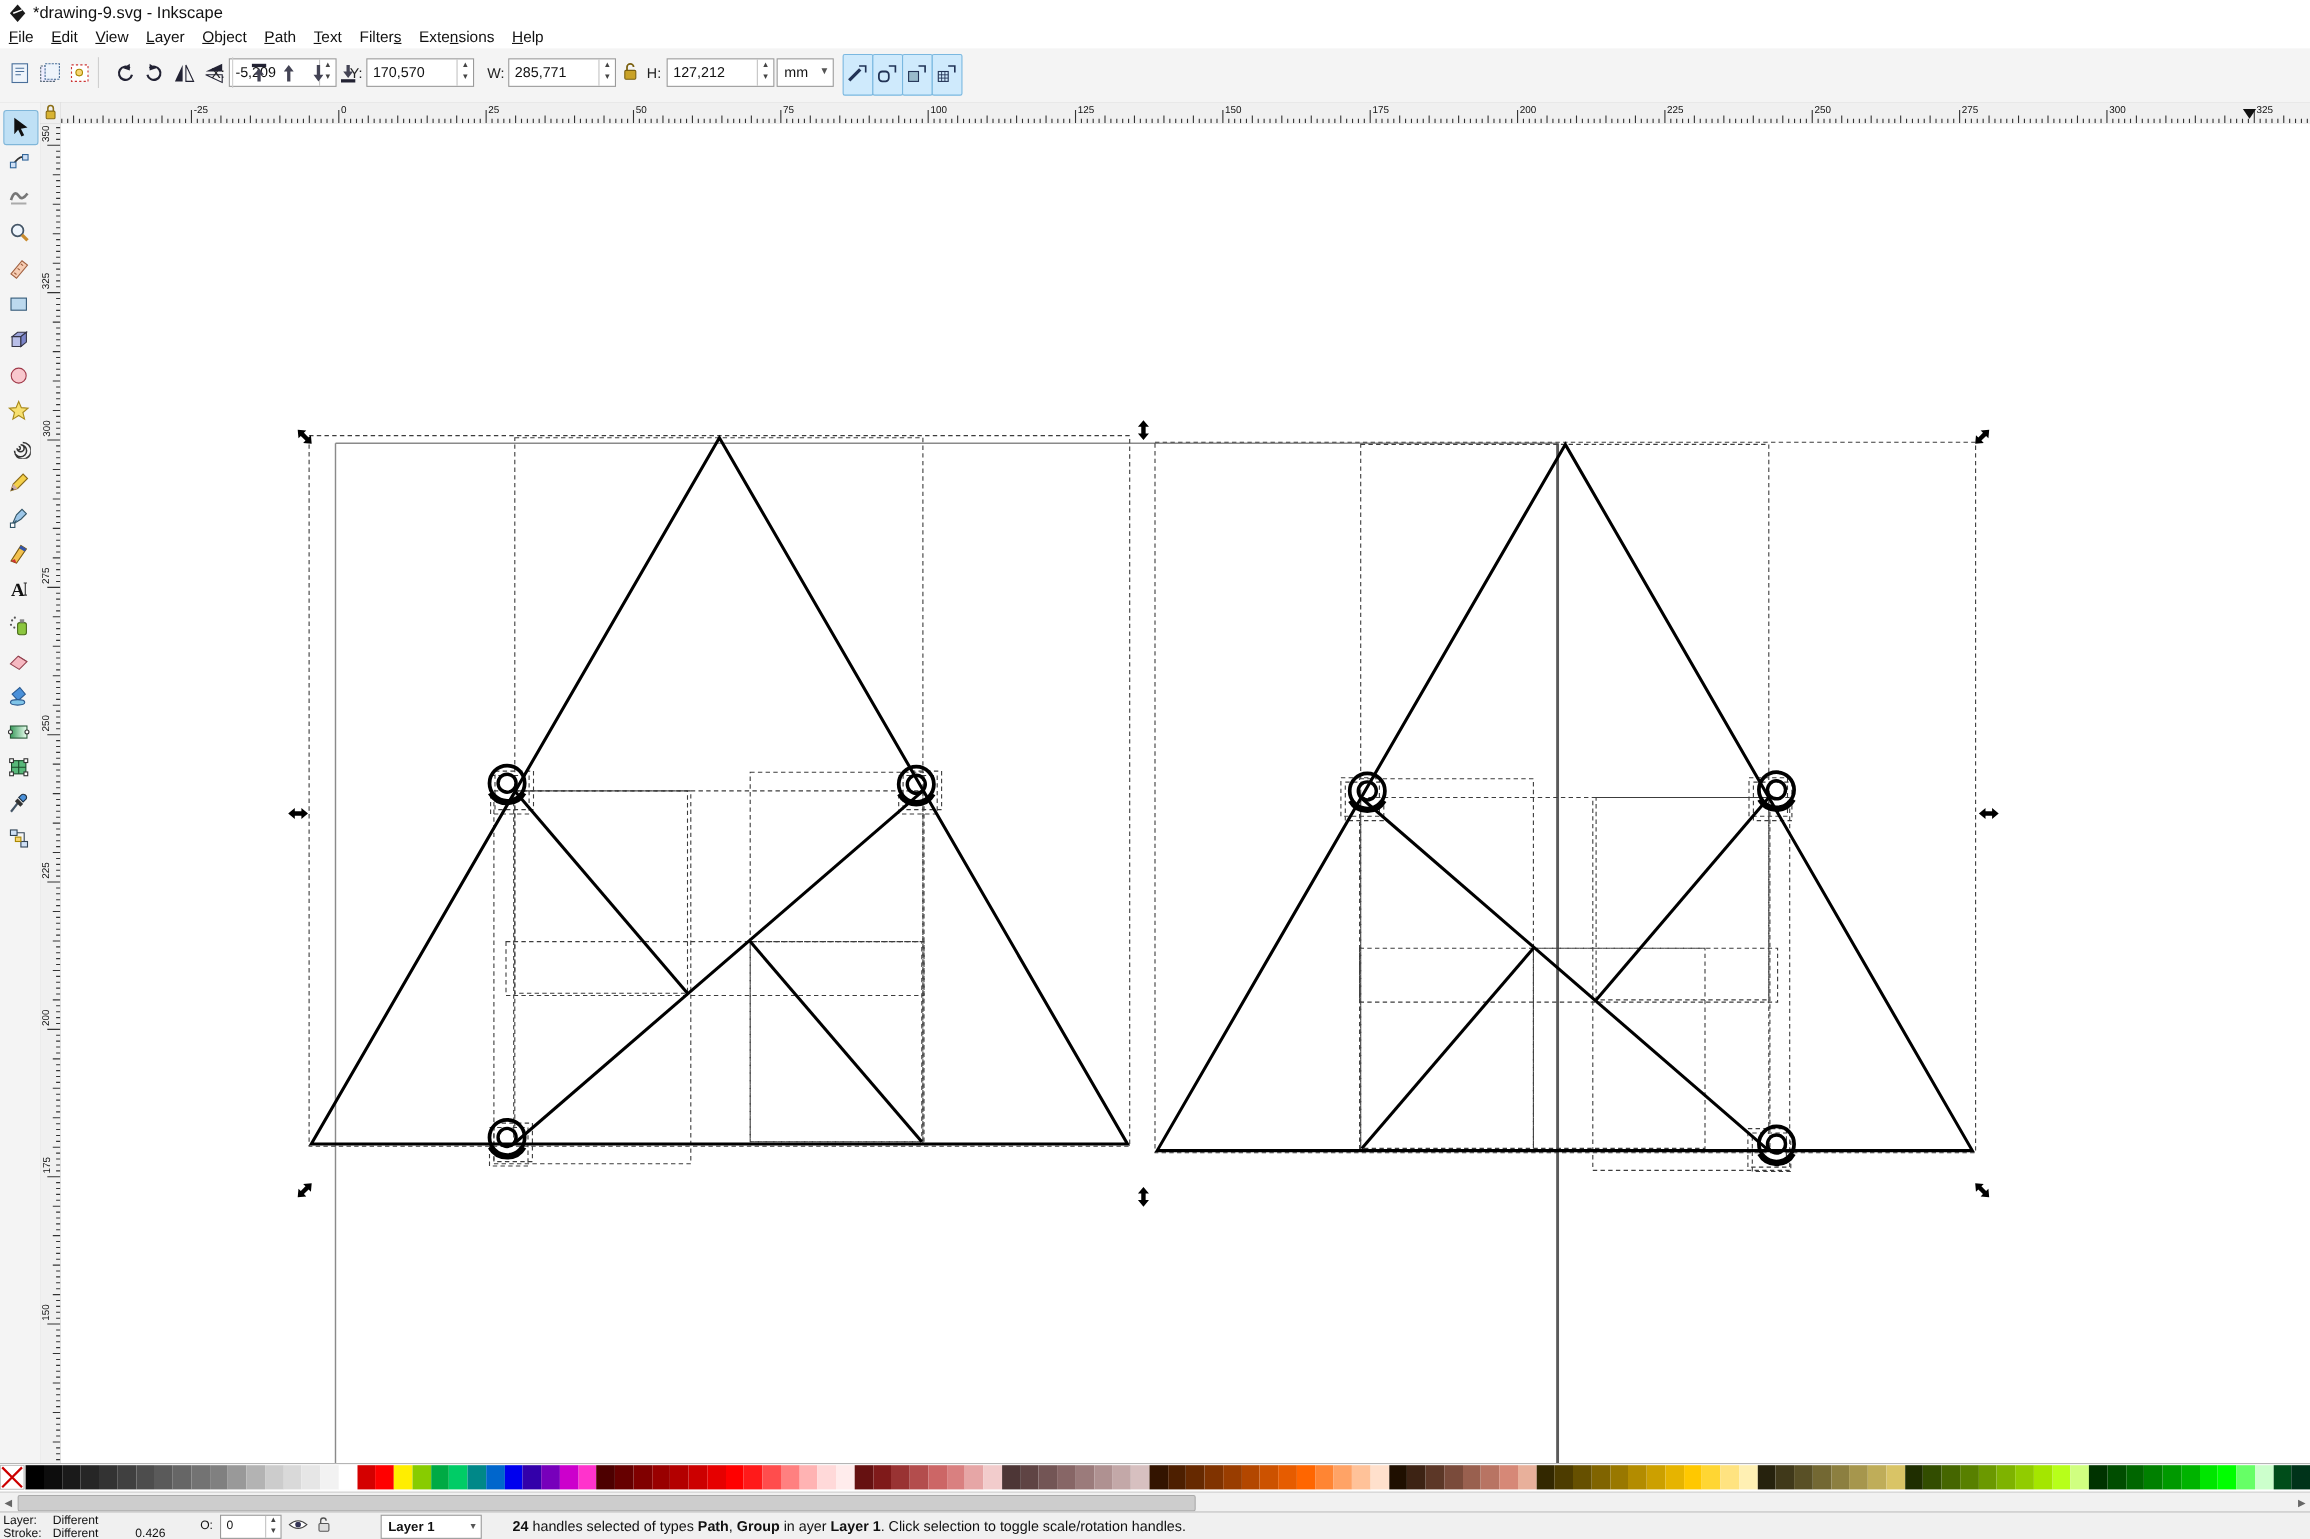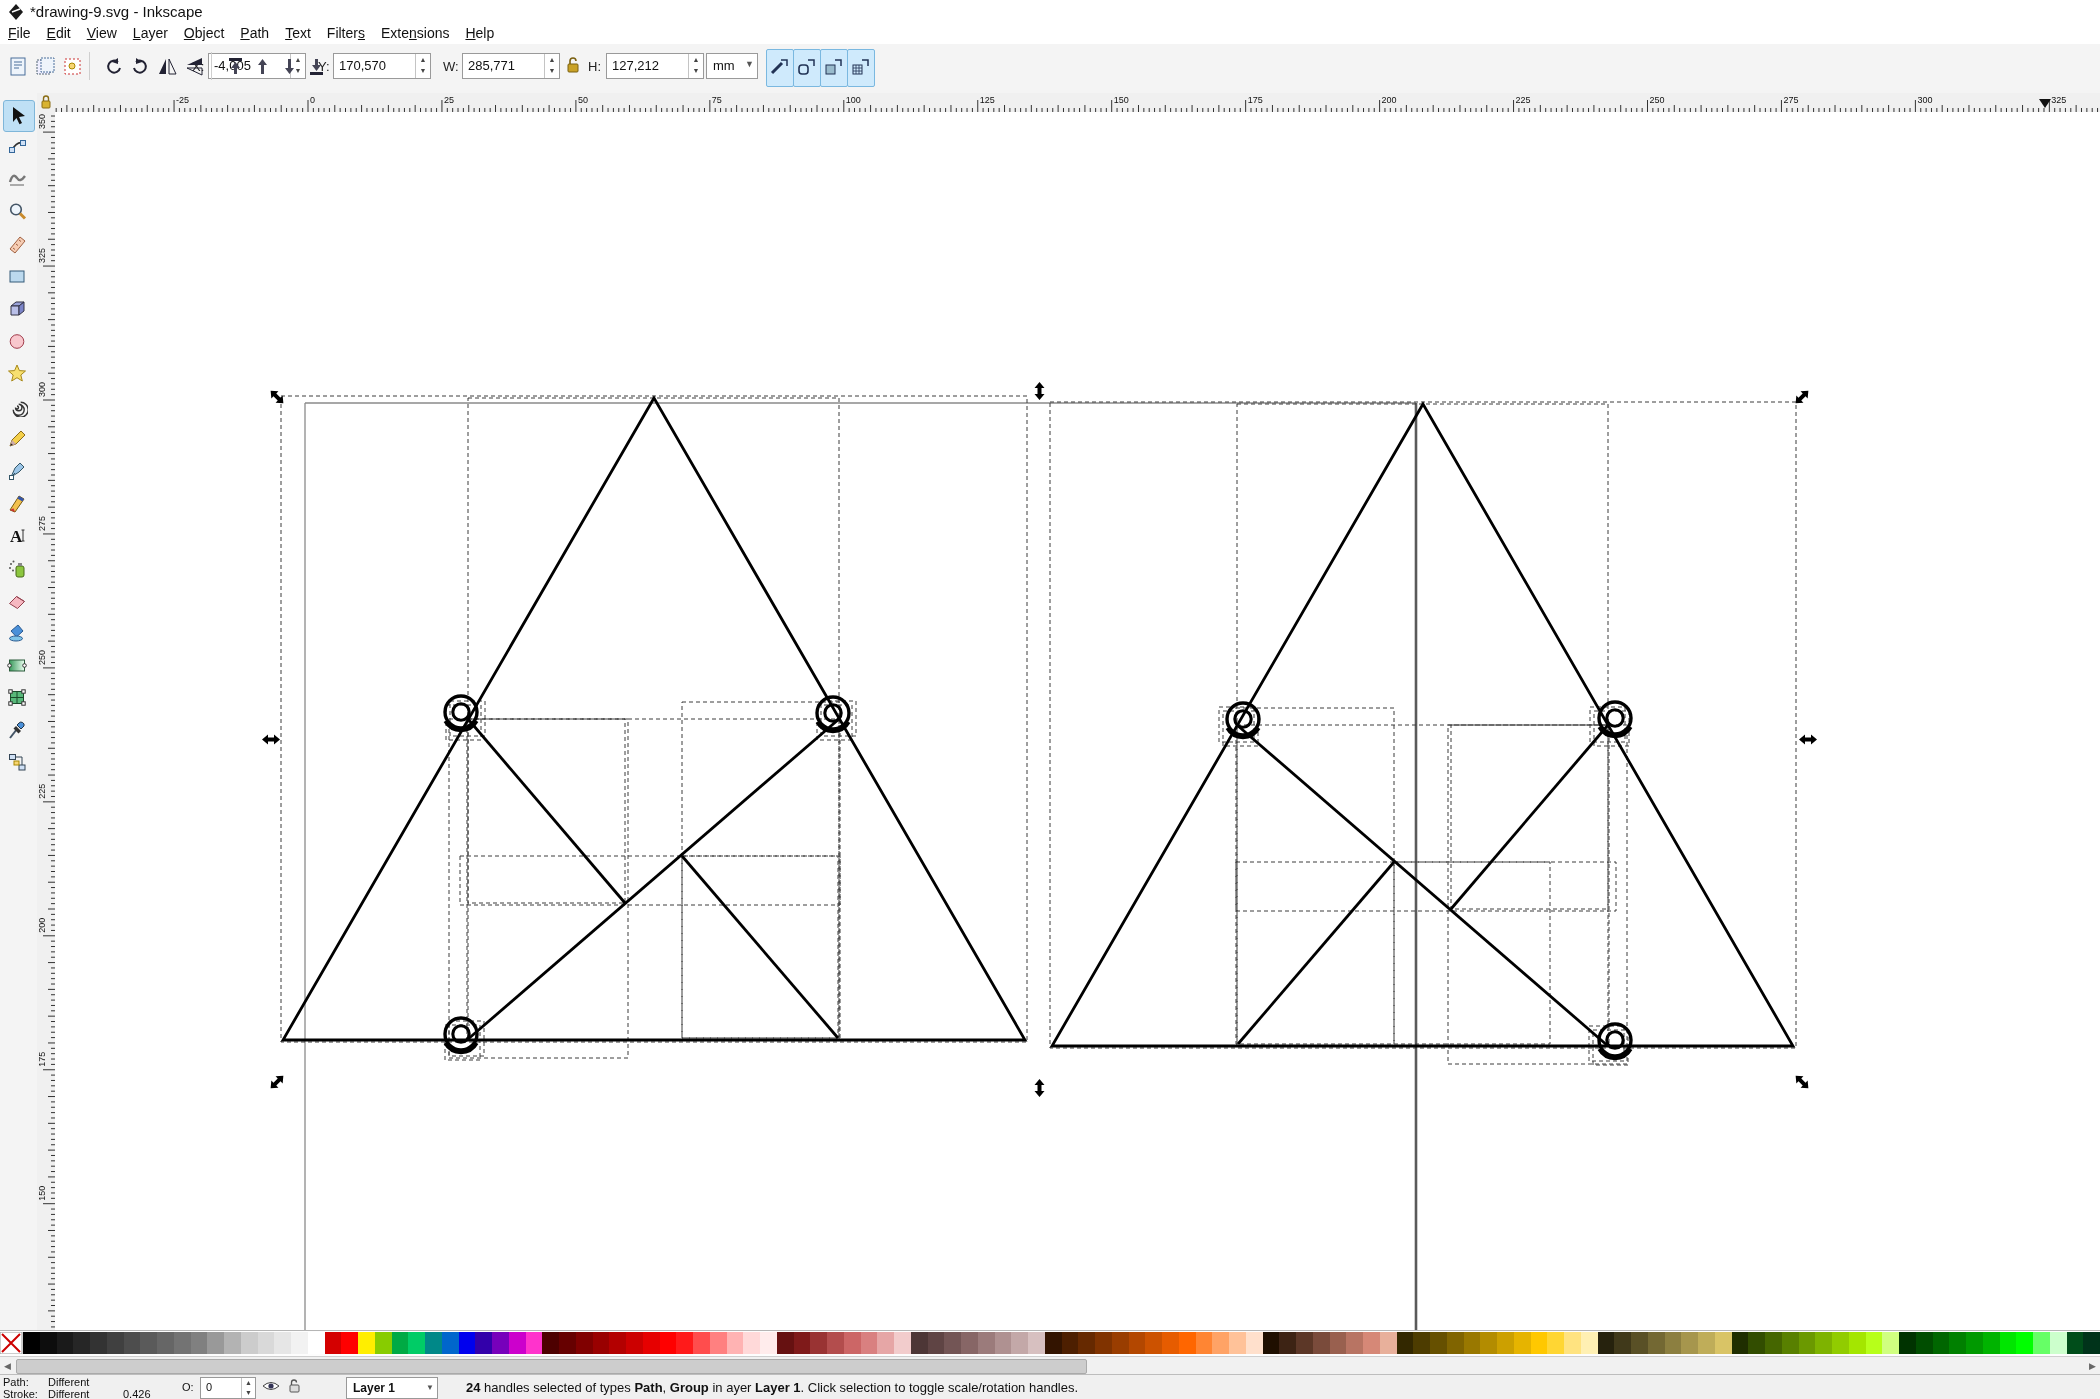--- a/index.html
+++ b/index.html
@@ -63,21 +63,21 @@
       </svg>
   </span>
   <span id="title-text">*drawing-9.svg - Inkscape</span>
 </div>
 
 <div id="menubar"><span class="menu-item"><u>F</u>ile</span><span class="menu-item"><u>E</u>dit</span><span class="menu-item"><u>V</u>iew</span><span class="menu-item"><u>L</u>ayer</span><span class="menu-item"><u>O</u>bject</span><span class="menu-item"><u>P</u>ath</span><span class="menu-item"><u>T</u>ext</span><span class="menu-item">Filter<u>s</u></span><span class="menu-item">Exte<u>n</u>sions</span><span class="menu-item"><u>H</u>elp</span></div>
 
 <div id="toolbar">
   <span class="tlabel" style="left:192px">X:</span>
   <div class="spin" style="left:208px;width:96px">
-    <span class="val">-4,005</span>
+    <span class="val">-5,209</span>
       <span class="arr">▲<br>▼</span>
   </div>
   <span class="tlabel" style="left:318px">Y:</span>
   <div class="spin" style="left:333px;width:96px">
     <span class="val">170,570</span>
       <span class="arr">▲<br>▼</span>
   </div>
   <span class="tlabel" style="left:443px">W:</span>
   <div class="spin" style="left:462px;width:96px">
     <span class="val">285,771</span>
@@ -1202,21 +1202,21 @@
     <div class="sw" style="background: rgb(0, 51, 26);"></div>
   </div>
 
 <div id="hscroll">
   <div class="scr-arr" style="left:0">◀</div>
   <div id="hthumb" style="width: 1069px;"></div>
   <div class="scr-arr" style="right:0">▶</div>
 </div>
 
 <div id="statusbar">
-  <span class="fs-label" style="top:1px">Path:</span>
+  <span class="fs-label" style="top:1px">Layer:</span>
   <span class="fs-val" style="top:1px">Different</span>
   <span class="fs-label" style="top:13px">Stroke:</span>
   <span class="fs-val" style="top:13px">Different</span>
   <span class="abs" style="left:123px;top:13px">0.426</span>
   <span class="abs" style="left:182px;top:6px">O:</span>
   <div id="o-spin">
     <span class="abs" style="left:5px;top:3px">0</span>
     <span class="arr abs" style="right:0;top:0;width:13px;height:100%;border-left:1px solid #c4c4c4;font-size:7px;color:#444;text-align:center;line-height:10px">▲<br>▼</span>
   </div>
   <span class="abs" style="left:262px;top:4px">

